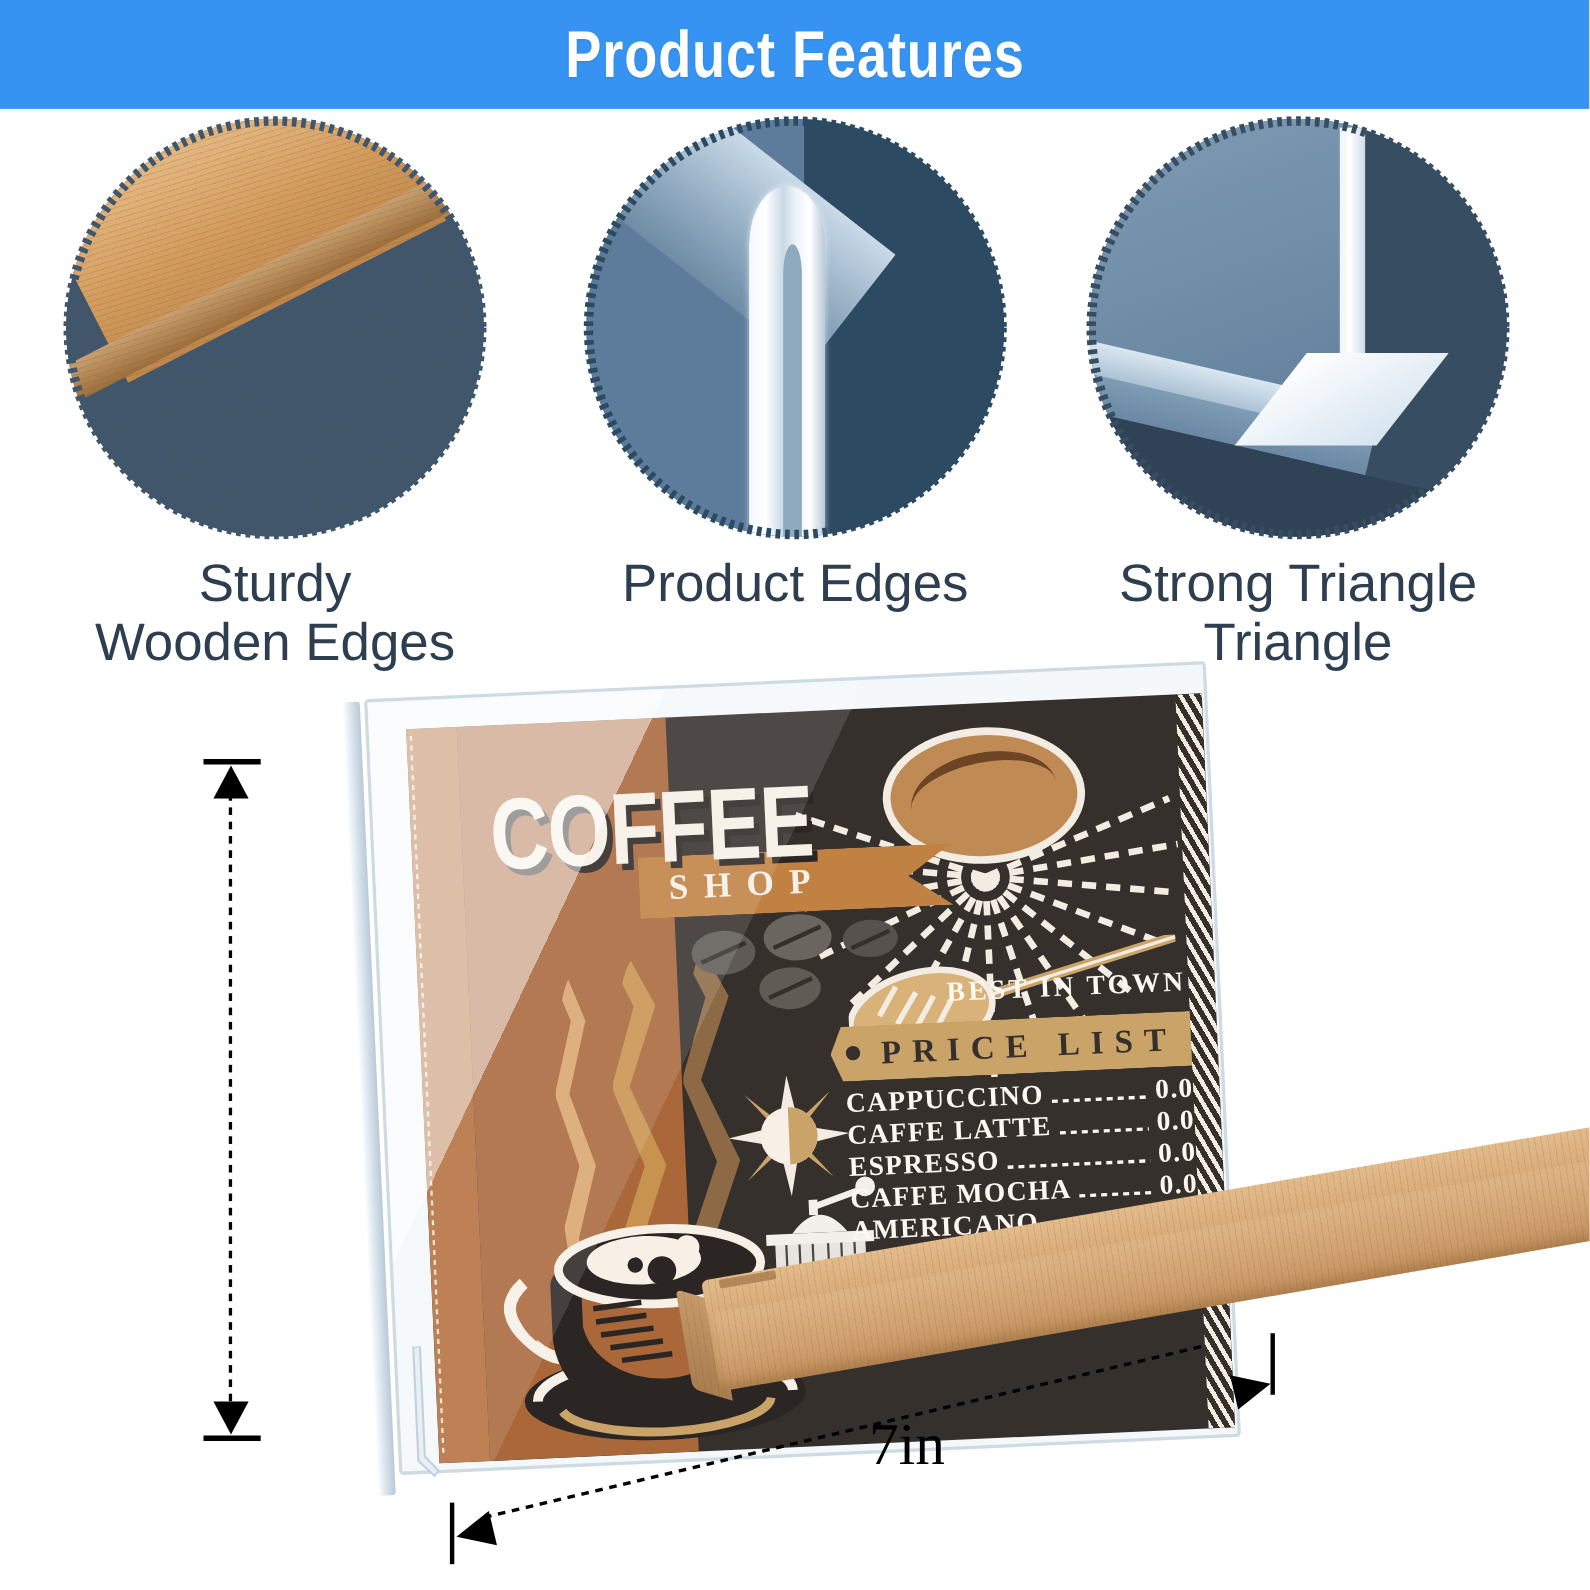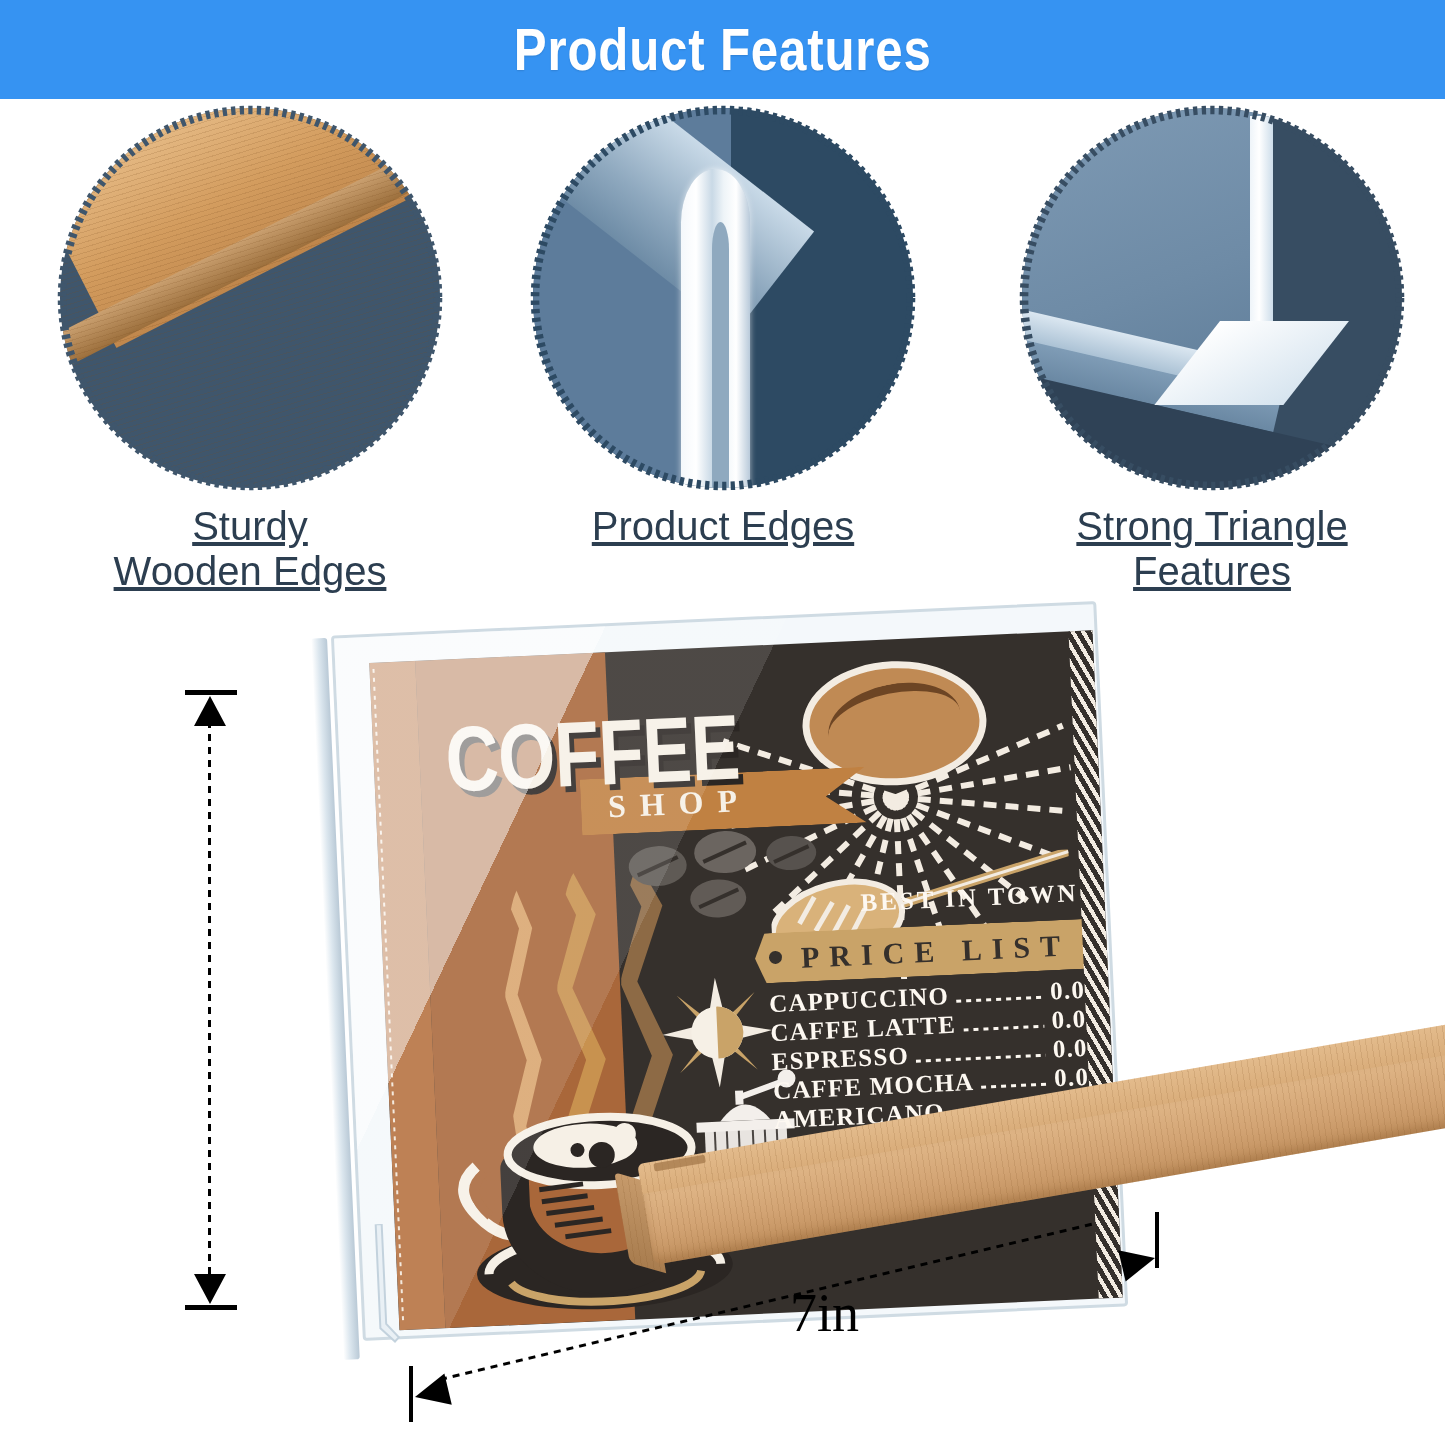--- a/index.html
+++ b/index.html
@@ -14,22 +14,22 @@
           font-family:"Liberation Sans",sans-serif;white-space:nowrap;
           text-shadow:0 1px 2px rgba(0,0,0,.12);}
 
   
   #features{position:absolute;left:0;top:108px;width:1445px;height:510px;}
   .feature{position:absolute;width:420px;text-align:center;}
   .circle-wrap{position:relative;width:380px;height:380px;margin:0 auto;}
   .circle{position:absolute;inset:0;border-radius:50%;overflow:hidden;}
   .scallop{position:absolute;inset:-5px;border-radius:50%;
            background:transparent;pointer-events:none;}
-  .caption{margin-top:16px;color:#2c3e50;font-size:40px;line-height:1.12;
-           font-family:"Liberation Sans",sans-serif;text-decoration:underline;}
+  .caption{margin-top:16px;color:#2c3e50;font-size:48px;line-height:1.12;
+           font-family:"Liberation Sans",sans-serif;}
 
   
   .c1-bg{position:absolute;inset:0;background:#3f566c;}
   .c1-wood-a{position:absolute;left:-14%;top:-20%;width:150%;height:42%;
       background:linear-gradient(178deg,#e0b07a 0%,#cd9558 45%,#b87d45 100%);
       transform:rotate(-27deg);transform-origin:left top;
       box-shadow:0 6px 10px rgba(0,0,0,.35) inset;}
   .c1-wood-b{position:absolute;left:-6%;top:22%;width:150%;height:46%;
       background:linear-gradient(178deg,#e6bb86 0%,#d39c5e 50%,#bb8248 100%);
       transform:rotate(-27deg);transform-origin:left top;}
@@ -268,38 +268,38 @@
       </div>
       <svg class="scallop" viewBox="0 0 100 100">
         <circle cx="50" cy="50" r="48.2" fill="none" stroke="#2d4a63" stroke-width="2.2" stroke-dasharray="1.1 1.1"></circle>
       </svg>
     </div>
     <div class="caption">
       <div>Product Edges</div>
     </div>
   </div>
 
-  <div class="feature" style="left:1002px;top:0;">
+  <div class="feature" style="left:970px;top:0;">
     <div class="circle-wrap">
       <div class="circle">
         <div class="c3-dark"></div>
         <div class="c3-light"></div>
         <div class="c3-horiz"></div>
         <div class="c3-horiz2"></div>
         <div class="c3-shadow"></div>
         <div class="c3-vert"></div>
         <div class="c3-bend"></div>
       </div>
       <svg class="scallop" viewBox="0 0 100 100">
         <circle cx="50" cy="50" r="48.2" fill="none" stroke="#374d62" stroke-width="2.2" stroke-dasharray="1.1 1.1"></circle>
       </svg>
     </div>
     <div class="caption">
       <div>Strong Triangle</div>
-      <div>Features</div>
+      <div>Triangle</div>
     </div>
   </div>
 </div>
 
 <div id="product">
 
   <div id="dim-v">
     <div class="vcap top"></div>
     <div class="varrow up"></div>
     <div class="vline"></div>

